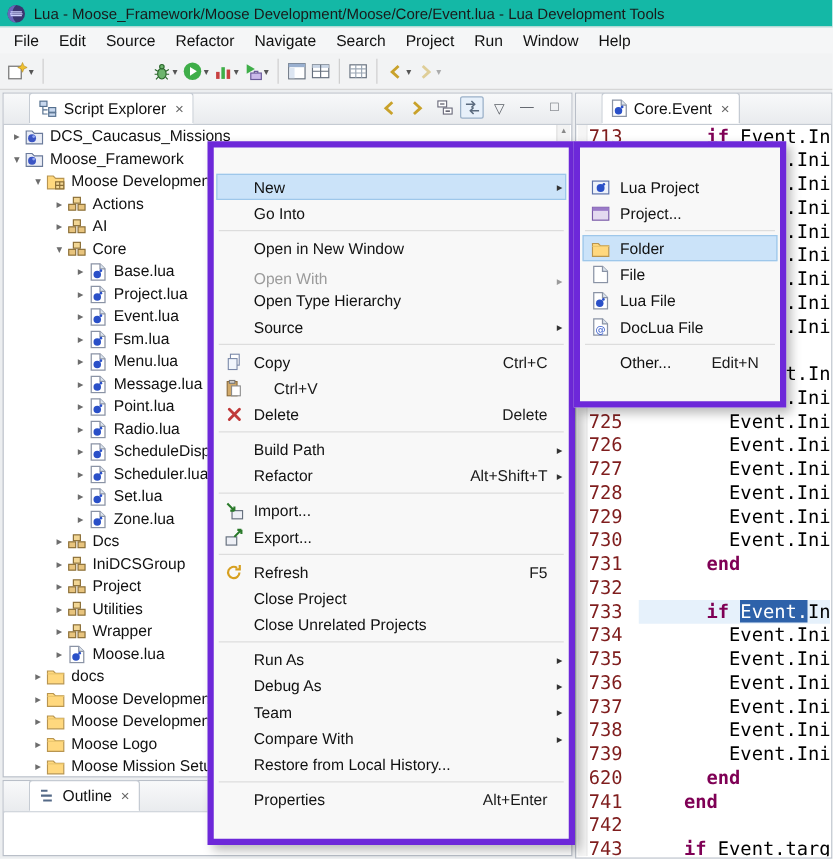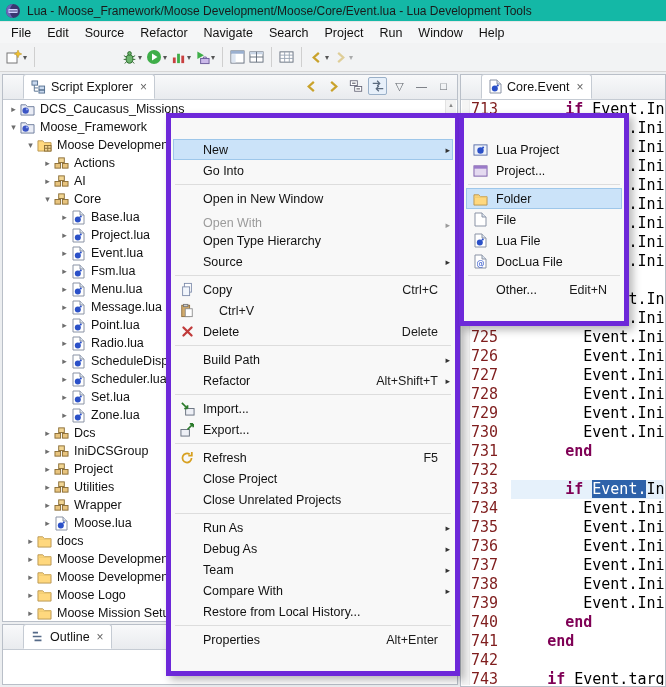--- a/index.html
+++ b/index.html
@@ -634,21 +634,21 @@
         <div class="cl"><span class="ln">730</span><span class="codewrap">        Event.IniPlayerName = Event.IniDCSUnit:getPlayerName()</span></div>
         <div class="cl"><span class="ln">731</span><span class="codewrap">      <span class="kw">end</span></span></div>
         <div class="cl"><span class="ln">732</span><span class="codewrap"></span></div>
         <div class="cl"><span class="ln">733</span><span class="codewrap cur">      <span class="kw">if</span> <span class="sel">Event.</span>IniDCSUnit </span></div>
         <div class="cl"><span class="ln">734</span><span class="codewrap">        Event.IniDCSUnitName = Event.IniDCSUnit:getName()</span></div>
         <div class="cl"><span class="ln">735</span><span class="codewrap">        Event.IniUnitName = Event.IniDCSUnitName</span></div>
         <div class="cl"><span class="ln">736</span><span class="codewrap">        Event.IniUnit = UNIT:FindByName( Event.IniDCSUnitName )</span></div>
         <div class="cl"><span class="ln">737</span><span class="codewrap">        Event.IniDCSGroup = Event.IniDCSUnit:getGroup()</span></div>
         <div class="cl"><span class="ln">738</span><span class="codewrap">        Event.IniDCSGroupName = Event.IniDCSGroup:getName()</span></div>
         <div class="cl"><span class="ln">739</span><span class="codewrap">        Event.IniGroupName = Event.IniDCSGroupName</span></div>
-        <div class="cl"><span class="ln">740</span><span class="codewrap">      <span class="kw">end</span></span></div>
+        <div class="cl"><span class="ln">620</span><span class="codewrap">      <span class="kw">end</span></span></div>
         <div class="cl"><span class="ln">741</span><span class="codewrap">    <span class="kw">end</span></span></div>
         <div class="cl"><span class="ln">742</span><span class="codewrap"></span></div>
         <div class="cl"><span class="ln">743</span><span class="codewrap">    <span class="kw">if</span> Event.target </span></div>
       </div>
   </div>
 </div>
 
 <div class="menu" id="ctxmenu">
     <div class="mi hl">
       <span class="mic"></span>

